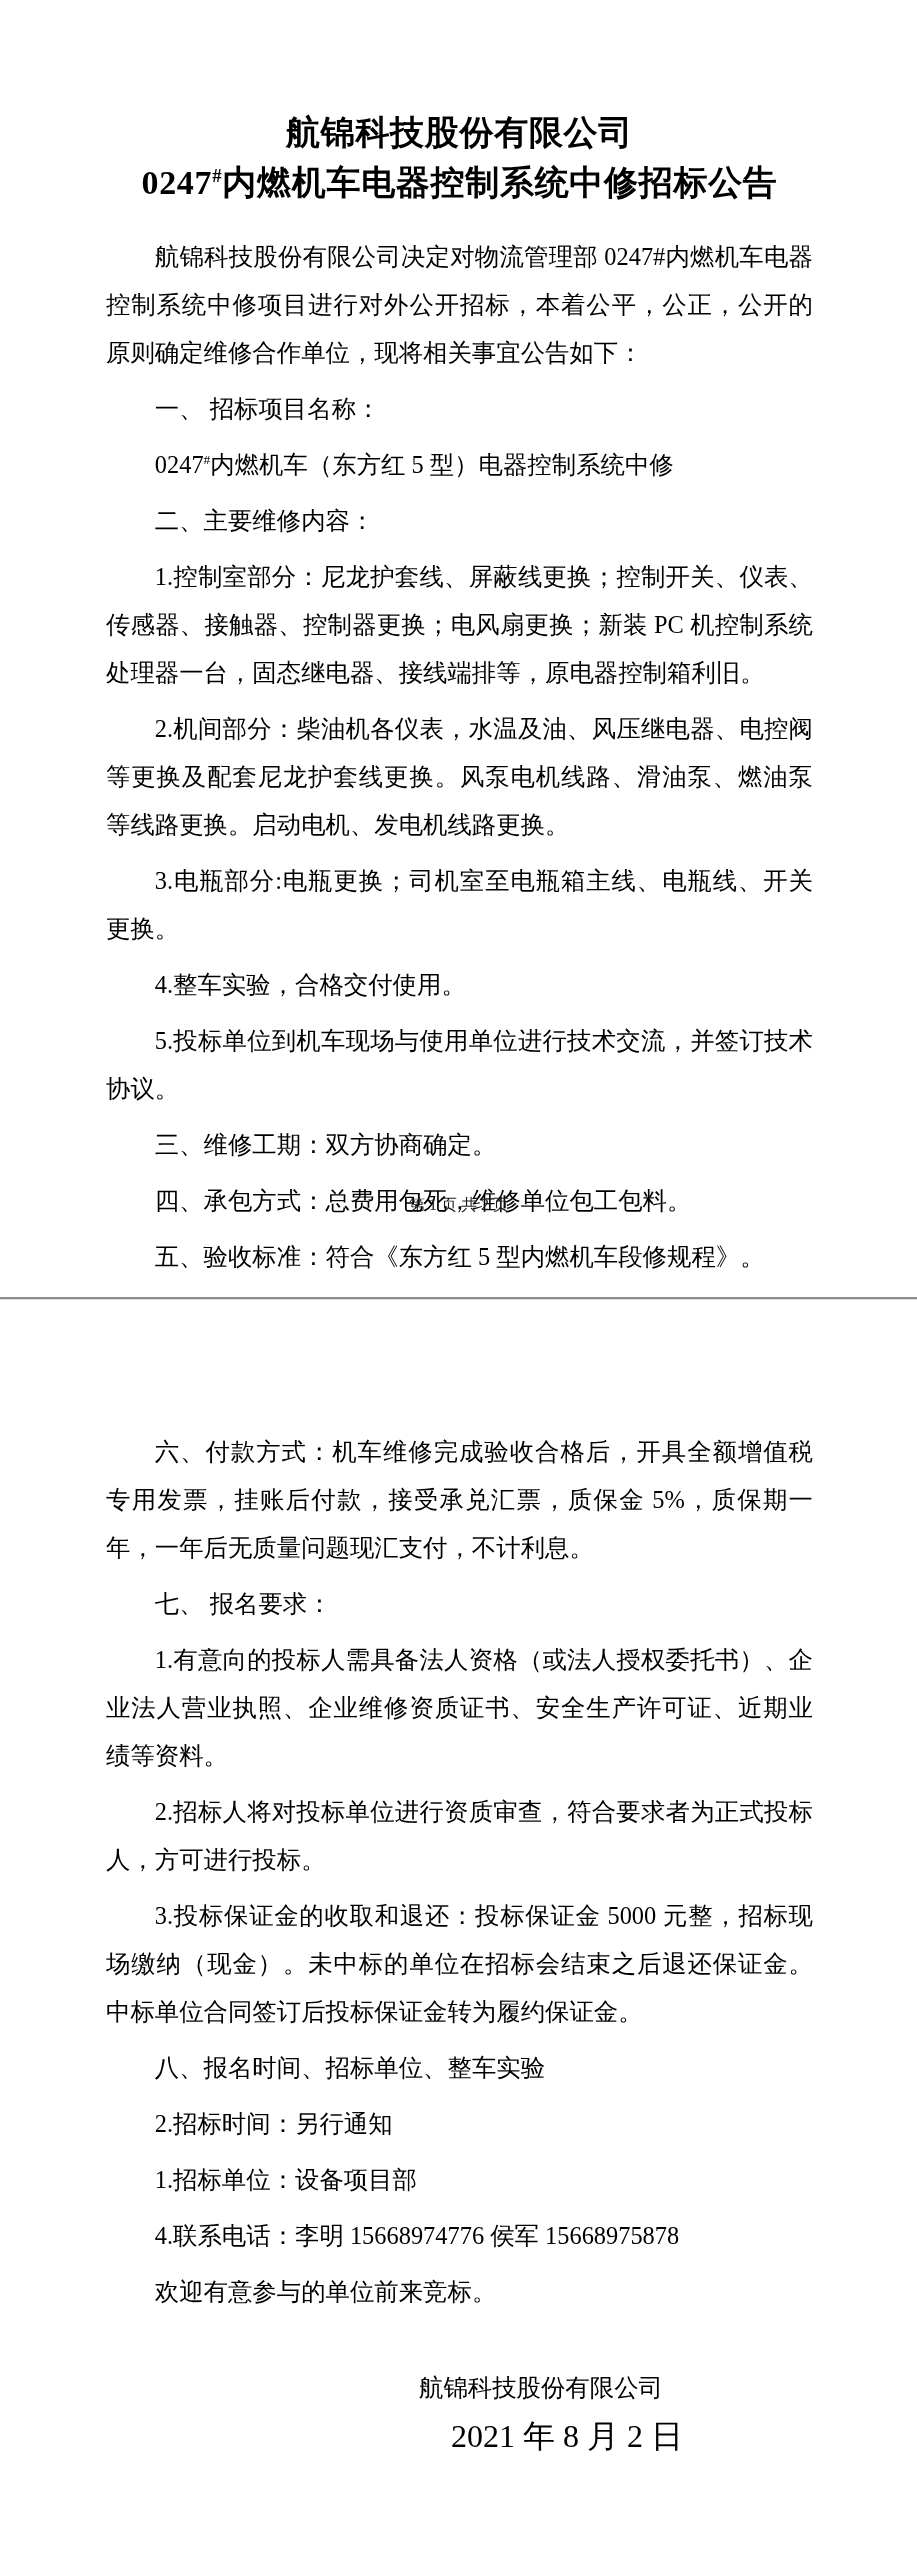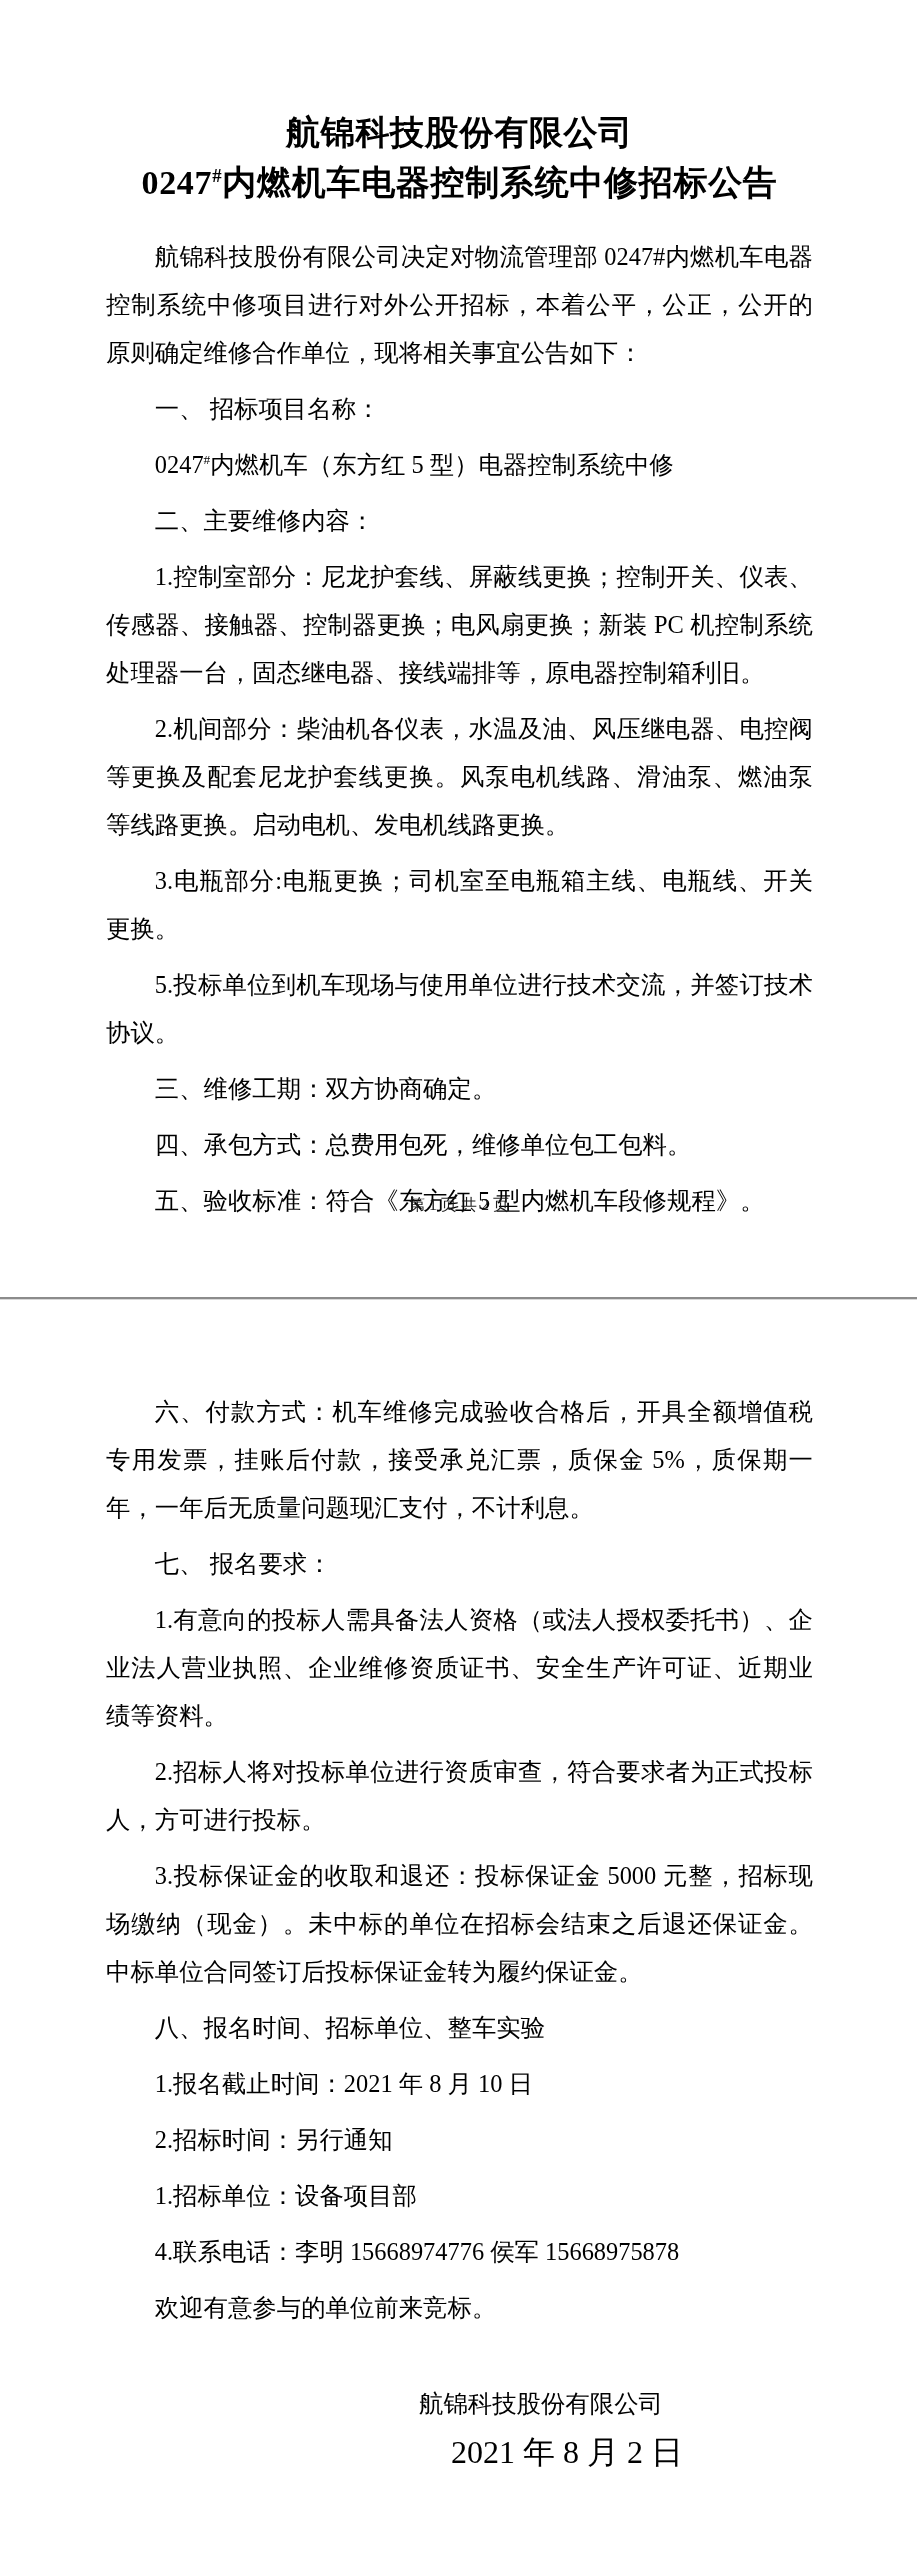--- a/index.html
+++ b/index.html
@@ -14,21 +14,21 @@
     font-family: "Liberation Serif", "DejaVu Serif", serif;
   }
   .doc-root { width: 885px; }
   .page {
     position: relative;
     width: 918px;
     box-sizing: border-box;
     background: #ffffff;
   }
   .page-1 { height: 1297px; padding: 108px 97px 0 98px; }
-  .page-2 { height: 1276px; padding: 80px 97px 0 98px; }
+  .page-2 { height: 1276px; padding: 120px 97px 0 98px; }
   .page-divider {
     height: 2.1px;
     width: 918px;
     background: #8c8c8c;
     border-bottom: 0.7px solid #d9d9d9;
     box-sizing: content-box;
   }
   .doc-title {
     margin: 0;
     text-align: center;
@@ -83,40 +83,40 @@
     <h1 class="doc-title"><span>0247</span><sup>#</sup><span>内燃机车电器控制系统中修招标公告</span></h1>
 
     <div class="body-text">
         <p class="para"><span>航锦科技股份有限公司决定对物流管理部 0247#内燃机车电器控制系统中修项目进行对外公开招标，本着公平，公正，公开的原则确定维修合作单位，现将相关事宜公告如下：</span></p>
         <p class="para"><span>一、 招标项目名称：</span></p>
         <p class="para"><span>0247</span><sup>#</sup><span>内燃机车（东方红 5 型）电器控制系统中修</span></p>
         <p class="para"><span>二、主要维修内容：</span></p>
         <p class="para"><span>1.控制室部分：尼龙护套线、屏蔽线更换；控制开关、仪表、传感器、接触器、控制器更换；电风扇更换；新装 PC 机控制系统处理器一台，固态继电器、接线端排等，原电器控制箱利旧。</span></p>
         <p class="para"><span>2.机间部分：柴油机各仪表，水温及油、风压继电器、电控阀等更换及配套尼龙护套线更换。风泵电机线路、滑油泵、燃油泵等线路更换。启动电机、发电机线路更换。</span></p>
         <p class="para"><span>3.电瓶部分:电瓶更换；司机室至电瓶箱主线、电瓶线、开关更换。</span></p>
+        <p class="para"><span>4.整车实验，合格交付使用。</span></p>
         <p class="para"><span>5.投标单位到机车现场与使用单位进行技术交流，并签订技术协议。</span></p>
         <p class="para"><span>三、维修工期：双方协商确定。</span></p>
         <p class="para"><span>四、承包方式：总费用包死，维修单位包工包料。</span></p>
         <p class="para"><span>五、验收标准：符合《东方红 5 型内燃机车段修规程》。</span></p>
       </div>
 
     <div class="page-footer">第 1 页 共 2 页</div>
   </section>
 
   <div class="page-divider"></div>
 
   <section class="page page-2">
     <div class="body-text" style="margin-top:0;">
         <p class="para"><span>六、付款方式：机车维修完成验收合格后，开具全额增值税专用发票，挂账后付款，接受承兑汇票，质保金 5%，质保期一年，一年后无质量问题现汇支付，不计利息。</span></p>
         <p class="para"><span>七、 报名要求：</span></p>
         <p class="para"><span>1.有意向的投标人需具备法人资格（或法人授权委托书）、企业法人营业执照、企业维修资质证书、安全生产许可证、近期业绩等资料。</span></p>
         <p class="para"><span>2.招标人将对投标单位进行资质审查，符合要求者为正式投标人，方可进行投标。</span></p>
         <p class="para"><span>3.投标保证金的收取和退还：投标保证金 5000 元整，招标现场缴纳（现金）。未中标的单位在招标会结束之后退还保证金。中标单位合同签订后投标保证金转为履约保证金。</span></p>
         <p class="para"><span>八、报名时间、招标单位、整车实验</span></p>
-        <p class="para"><span>1.报名截止时间：2021 年 8 月 10 日</span></p>
         <p class="para"><span>2.招标时间：另行通知</span></p>
         <p class="para"><span>1.招标单位：设备项目部</span></p>
         <p class="para"><span>4.联系电话：李明 15668974776  侯军 15668975878</span></p>
         <p class="para"><span>欢迎有意参与的单位前来竞标。</span></p>
       </div>
 
     <div class="sig-line">航锦科技股份有限公司</div>
     <div class="date-line">2021 年 8 月 2 日</div>
 
   </section>

